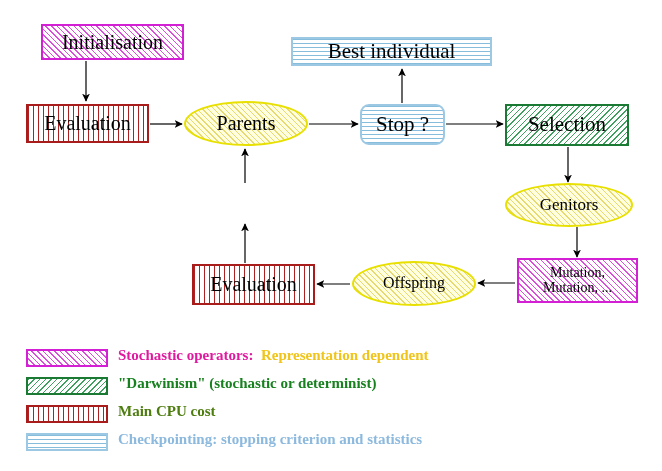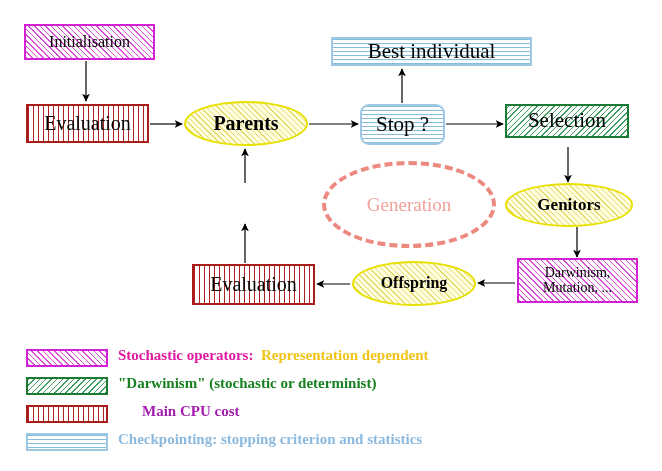--- a/index.html
+++ b/index.html
@@ -59,21 +59,20 @@
     background-image: repeating-linear-gradient(180deg,
         #86bcdc 0px, #86bcdc 1px, rgba(255,255,255,0) 1px, rgba(255,255,255,0) 4px);
     border: 2px solid #9dc8e4;
   }
   .hatch-yellow-ell {
     background-color: #ffffe0;
     background-image: repeating-linear-gradient(45deg,
         #e8d870 0px, #e8d870 1px, rgba(255,255,255,0) 1px, rgba(255,255,255,0) 4px);
     border: 2px solid #e8e000;
     border-radius: 50%;
-    font-weight: bold;
   }
   .rounded { border-radius: 9px; }
 
   .gen-ellipse {
     position: absolute;
     border: 4px dashed #ec8a80;
     border-radius: 50%;
     display: flex;
     align-items: center;
     justify-content: center;
@@ -129,54 +128,51 @@
       <line x1="515" y1="283" x2="478" y2="283"></line>
 
       <line x1="350" y1="284" x2="317" y2="284"></line>
 
       <line x1="245" y1="263" x2="245" y2="224"></line>
 
       <line x1="245" y1="183" x2="245" y2="149"></line>
     </g>
   </svg>
 
-  <div class="gen-ellipse" style="left:322px; top:161px; width:174px; height:87px; font-size:19px;">
-    <span>Generation</span>
-  </div>
-
-  <div class="node hatch-magenta" style="left:24px; top:24px; width:131px; height:36px; font-size:16px;">
+
+  <div class="node hatch-magenta" style="left:41px; top:24px; width:143px; height:36px; font-size:20px;">
     <span>Initialisation</span>
   </div>
 
   <div class="node hatch-red" style="left:26px; top:104px; width:123px; height:39px; font-size:20px;">
     <span>Evaluation</span>
   </div>
 
   <div class="node hatch-yellow-ell" style="left:184px; top:101px; width:124px; height:45px; font-size:20px;">
     <span>Parents</span>
   </div>
 
-  <div class="node hatch-blue" style="left:291px; top:37px; width:201px; height:29px; font-size:21px;margin-left:40px;">
+  <div class="node hatch-blue" style="left:291px; top:37px; width:201px; height:29px; font-size:21px;">
     <span>Best individual</span>
   </div>
 
   <div class="node hatch-blue rounded" style="left:360px; top:104px; width:85px; height:41px; font-size:21px;">
     <span>Stop ?</span>
   </div>
 
-  <div class="node hatch-green" style="left:505px; top:104px; width:124px; height:34px; font-size:21px;">
+  <div class="node hatch-green" style="left:505px; top:104px; width:124px; height:42px; font-size:21px;">
     <span>Selection</span>
   </div>
 
   <div class="node hatch-yellow-ell" style="left:505px; top:183px; width:128px; height:44px; font-size:17px;">
     <span>Genitors</span>
   </div>
 
   <div class="node hatch-magenta" style="left:517px; top:258px; width:121px; height:45px; font-size:14px; flex-direction:column;">
-    <span>Darwinism,</span>
+    <span>Mutation,</span>
     <span>Mutation, ...</span>
   </div>
 
   <div class="node hatch-yellow-ell" style="left:352px; top:261px; width:124px; height:45px; font-size:16px;">
     <span>Offspring</span>
   </div>
 
   <div class="node hatch-red" style="left:192px; top:264px; width:123px; height:41px; font-size:20px;">
     <span>Evaluation</span>
   </div>
@@ -194,21 +190,21 @@
     <div class="lg-row" style="top:377px;">
       <div class="lg-swatch hatch-green"></div>
       <div class="lg-text">
         <span style="color:#17801f;">"Darwinism" (stochastic or determinist)</span>
       </div>
     </div>
 
     <div class="lg-row" style="top:405px;">
       <div class="lg-swatch hatch-red"></div>
       <div class="lg-text">
-        <span style="color:#a21caf;margin-left:24px;">Main CPU cost</span>
+        <span style="color:#4d7c0f;">Main CPU cost</span>
       </div>
     </div>
 
     <div class="lg-row" style="top:433px;">
       <div class="lg-swatch hatch-blue"></div>
       <div class="lg-text">
         <span style="color:#8cb9de;">Checkpointing: stopping criterion and statistics</span>
       </div>
     </div>
 

